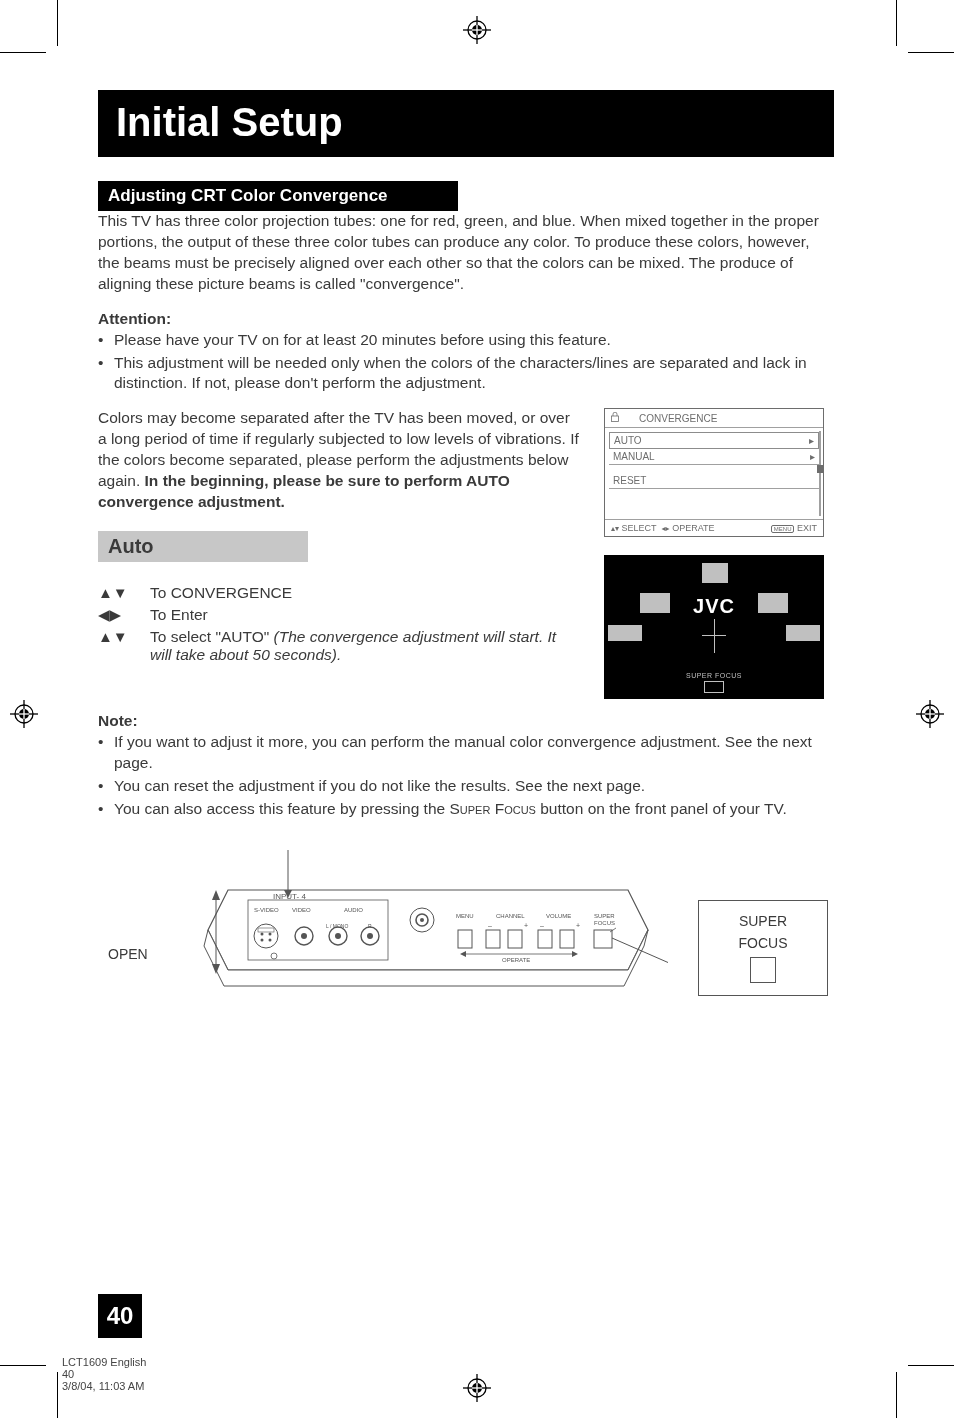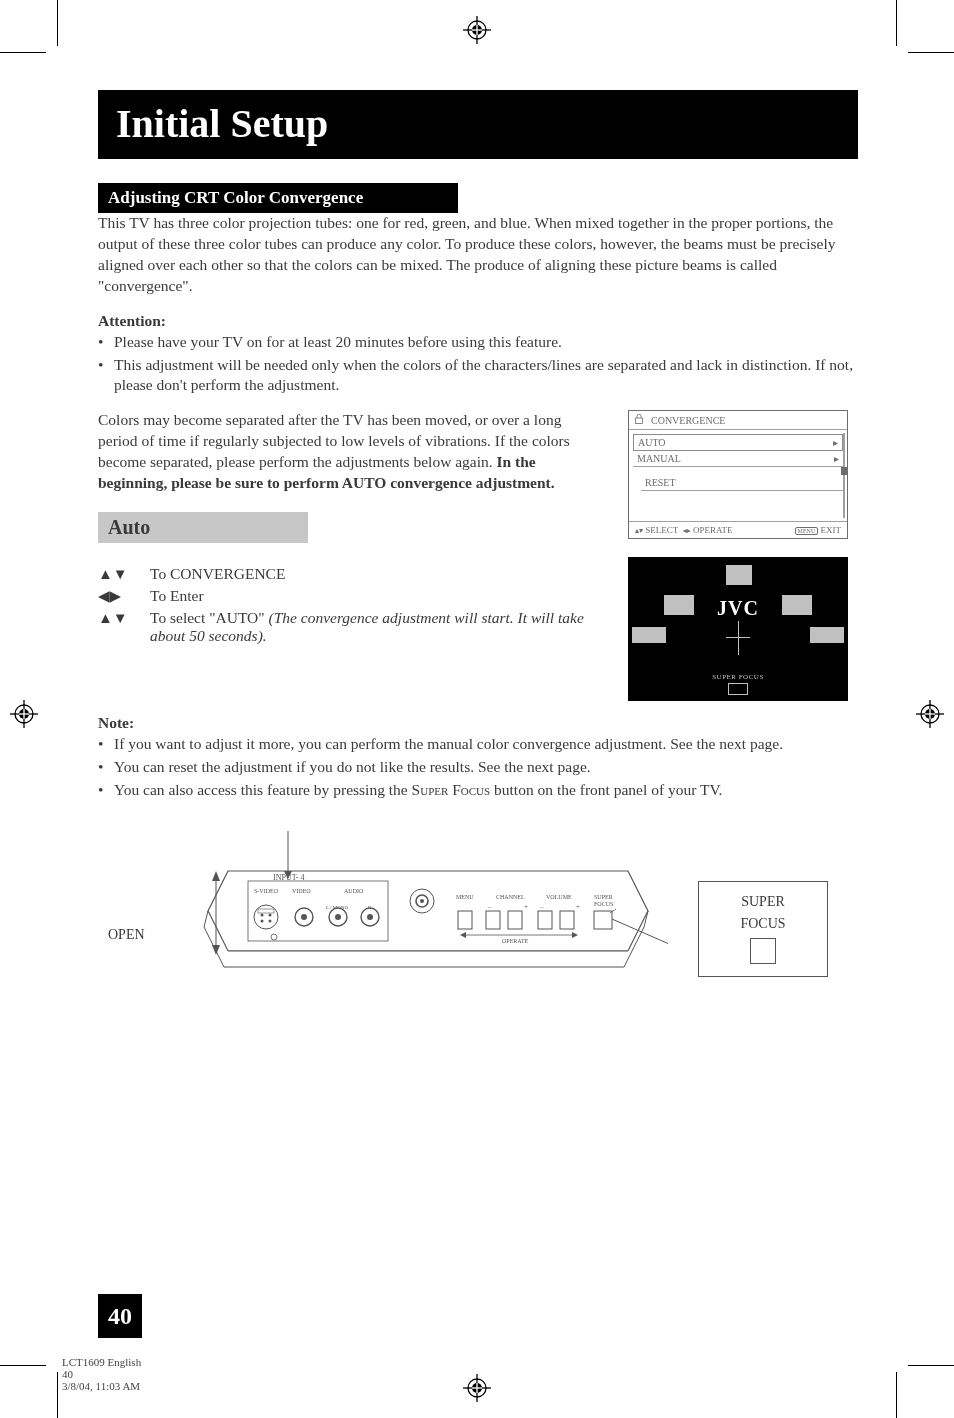--- a/index.html
+++ b/index.html
@@ -1,17 +1,17 @@
 <!DOCTYPE html>
 <html><head>
 <meta charset="utf-8">
 <style>
   * { box-sizing: border-box; margin: 0; padding: 0; }
   html, body { width: 954px; height: 1418px; background: #fff; font-family: Arial, Helvetica, sans-serif; color: #3a3a3a; }
-  .page { position: relative; width: 954px; height: 1418px; padding: 60px 60px 40px 62px; font-family: Liberation Serif, serif; }
+  .page { position: relative; width: 954px; height: 1418px; padding: 60px 84px 40px 62px; }
   .cropmark { position: absolute; background: #000; }
   .cm-top-v { width: 1px; height: 46px; top: 0; left: 57px; }
   .cm-top-h { height: 1px; width: 46px; top: 52px; left: 0; }
   .cm-bot-v { width: 1px; height: 46px; bottom: 0; left: 57px; }
   .cm-bot-h { height: 1px; width: 46px; bottom: 52px; left: 0; }
   .cm-top-v-r { width: 1px; height: 46px; top: 0; right: 57px; }
   .cm-top-h-r { height: 1px; width: 46px; top: 52px; right: 0; }
   .cm-bot-v-r { width: 1px; height: 46px; bottom: 0; right: 57px; }
   .cm-bot-h-r { height: 1px; width: 46px; bottom: 52px; right: 0; }
   .reg-mark { position: absolute; width: 28px; height: 28px; display:flex; align-items:center; justify-content:center; }
@@ -26,24 +26,24 @@
   .section-bar { background:#000; color:#fff; padding: 5px 10px; font-size: 17px; font-weight: bold; width: 360px; margin-bottom: 0; }
   .body-text { font-size: 15.5px; line-height: 1.35; color:#3a3a3a; }
   .bold { font-weight: bold; }
   ul.bul { list-style: none; padding-left: 0; }
   ul.bul li { position: relative; padding-left: 16px; margin-bottom: 2px; }
   ul.bul li:before { content: "•"; position: absolute; left: 0; top: 0; }
   .row-split { display:flex; gap: 24px; margin-top: 14px; }
   .left-col { flex: 1; }
   .right-col { width: 230px; }
   .osd { border: 1px solid #6d6d6d; width: 220px; font-size: 10px; color:#6d6d6d; }
-  .osd-title { padding: 3px 6px; display:flex; align-items:center; gap:8px; border-bottom: 1px solid #a0a0a0;}
+  .osd-title { padding: 3px 6px; display:flex; align-items:center; gap:20px; border-bottom: 1px solid #a0a0a0;}
   .osd-sel { border: 1px solid #8c8c8c; margin: 4px 4px 0 4px; padding: 2px 4px; display:flex; align-items:center; justify-content:space-between;}
   .osd-manual { margin: 0 4px 6px 4px; padding: 2px 4px; display:flex; align-items:center; justify-content:space-between; border-bottom:1px solid #a0a0a0;}
-  .osd-reset { margin: 8px 4px 0 12px; padding: 2px 4px; display:flex; justify-content:space-between; border-bottom:1px solid #a0a0a0;}
+  .osd-reset { margin: 8px 4px 0 4px; padding: 2px 4px; display:flex; justify-content:space-between; border-bottom:1px solid #a0a0a0;}
   .osd-foot { margin-top: 30px; border-top: 1px solid #a0a0a0; padding: 3px 6px; display:flex; justify-content:space-between; font-size:9px;}
   .slider-track { position:absolute; right:2px; top:22px; bottom:20px; width:2px; background:#a0a0a0;}
   .slider-thumb { position:absolute; right:0; top:56px; width:6px; height:8px; background:#6d6d6d;}
   .auto-head { background:#c7c7c7; font-size: 20px; font-weight:bold; padding: 4px 10px; width: 210px; margin-top: 18px; margin-bottom: 12px;}
   .step-line { display:flex; gap: 16px; font-size: 15.5px; margin-bottom: 4px; align-items:flex-start;}
   .step-icon { width: 36px; flex-shrink:0; font-size:15px; color:#3a3a3a; line-height:1.2;}
   .step-text { flex:1; }
   .jvc-box { width: 220px; height: 144px; background:#000; position:relative; margin-top: 18px;}
   .jvc-box .stripe { position:absolute; background:#c0c0c0; }
   .jvc-logo { position:absolute; left:50%; top:40px; transform:translateX(-50%); color:#fff; font-weight:bold; font-size:20px; letter-spacing:1px;}

